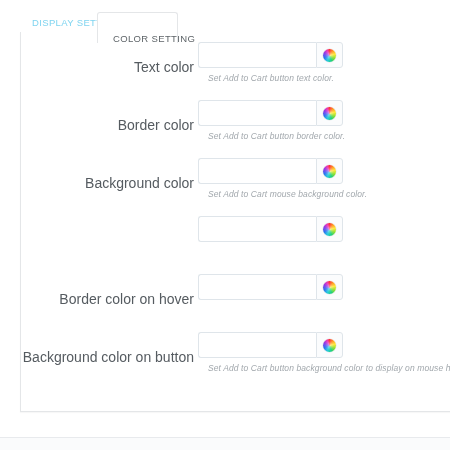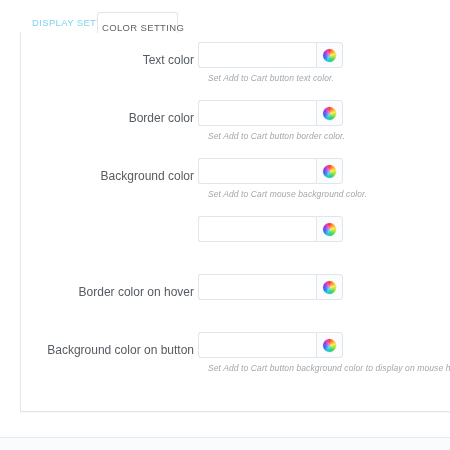--- a/index.html
+++ b/index.html
@@ -51,21 +51,21 @@
   .tab-active {
     left: 97px;
     width: 81px;
     color: #5e6468;
     background: #ffffff;
     border: 1px solid #e4e6e8;
     border-bottom: none;
     border-top-left-radius: 3px;
     border-top-right-radius: 3px;
     text-align: center;
-    padding: 4px;
+    padding: 15px;
     z-index: 3;
   }
 
   
   .panel {
     position: absolute;
     left: 20px;
     top: 32px;
     width: 470px;      
     height: 380px;
@@ -92,26 +92,26 @@
   .row-line {
     position: absolute;
     left: 0;
     top: 0;
     width: 450px;
     height: 26px;
   }
   .field-label {
     position: absolute;
     left: 0;
-    top: 5px;
+    top: 12px;
     width: 173px;
     height: 26px;
     line-height: 26px;
     text-align: right;
-    font-size: 12px;
+    font-size: 14px;
     color: #555b60;
     white-space: nowrap;
   }
   .input-group {
     position: absolute;
     left: 177px;
     top: 0;
     width: 145px;
     height: 26px;
   }

